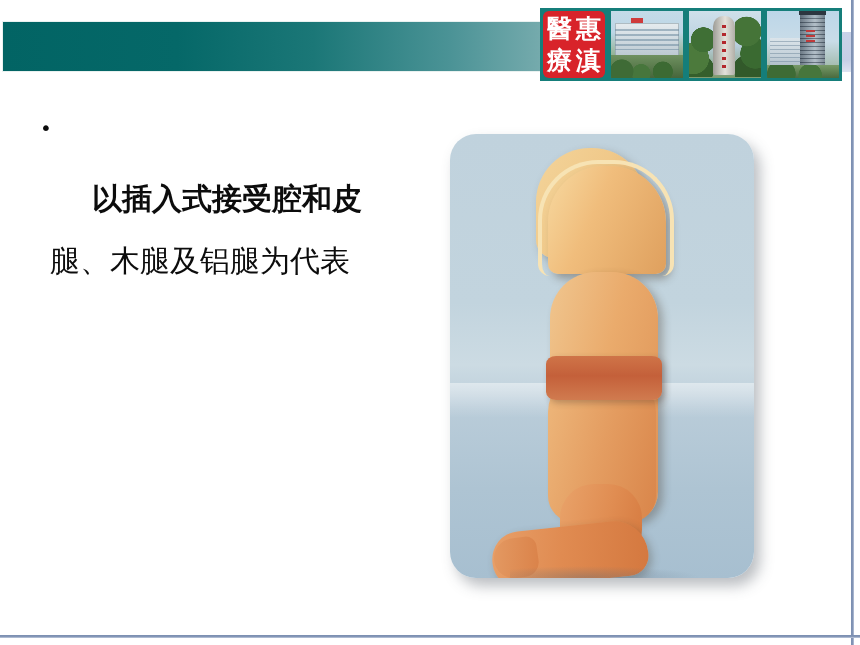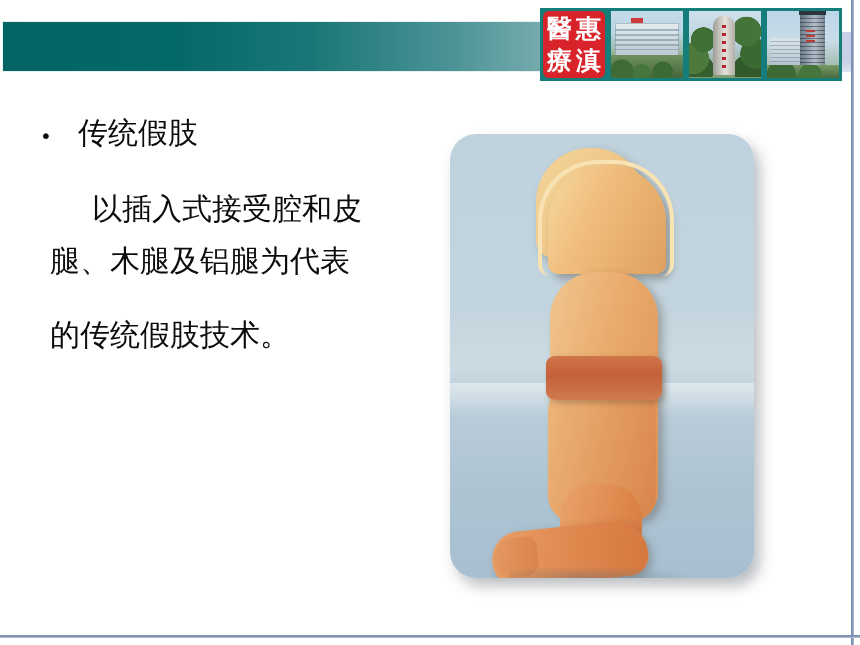--- a/index.html
+++ b/index.html
@@ -233,21 +233,21 @@
     display: flex;
     align-items: baseline;
     margin-bottom: 46px;
   }
   .bullet-dot {
     font-size: 20px;
     line-height: 1;
     width: 38px;
     flex: 0 0 auto;
   }
-  .line-2 { margin-bottom: 22px; padding-left: 52px; }
+  .line-2 { margin-bottom: 32px; padding-left: 52px; font-weight: bold; }
   .line-3 { margin-bottom: 44px; padding-left: 10px; }
   .line-4 { padding-left: 10px; }
 
   
   .leg-photo {
     position: absolute;
     left: 450px;
     top: 134px;
     width: 304px;
     height: 444px;
@@ -386,25 +386,23 @@
         <div class="sign"></div>
         <div class="green"></div>
       </div>
     </div>
 
   </div>
 
   <div class="body-text">
     <div class="line line-bullet">
       <span class="bullet-dot">•</span>
-      <span>传统假肢</span>
     </div>
     <div class="line line-2">以插入式接受腔和皮</div>
     <div class="line line-3">腿、木腿及铝腿为代表</div>
-    <div class="line line-4">的传统假肢技术。</div>
   </div>
 
   <div class="leg-photo">
     <div class="horizon"></div>
     <div class="leg-wrap">
       <div class="socket"></div>
       <div class="socket-front"></div>
       <div class="socket-rim"></div>
       <div class="shank"></div>
       <div class="calf"></div>

